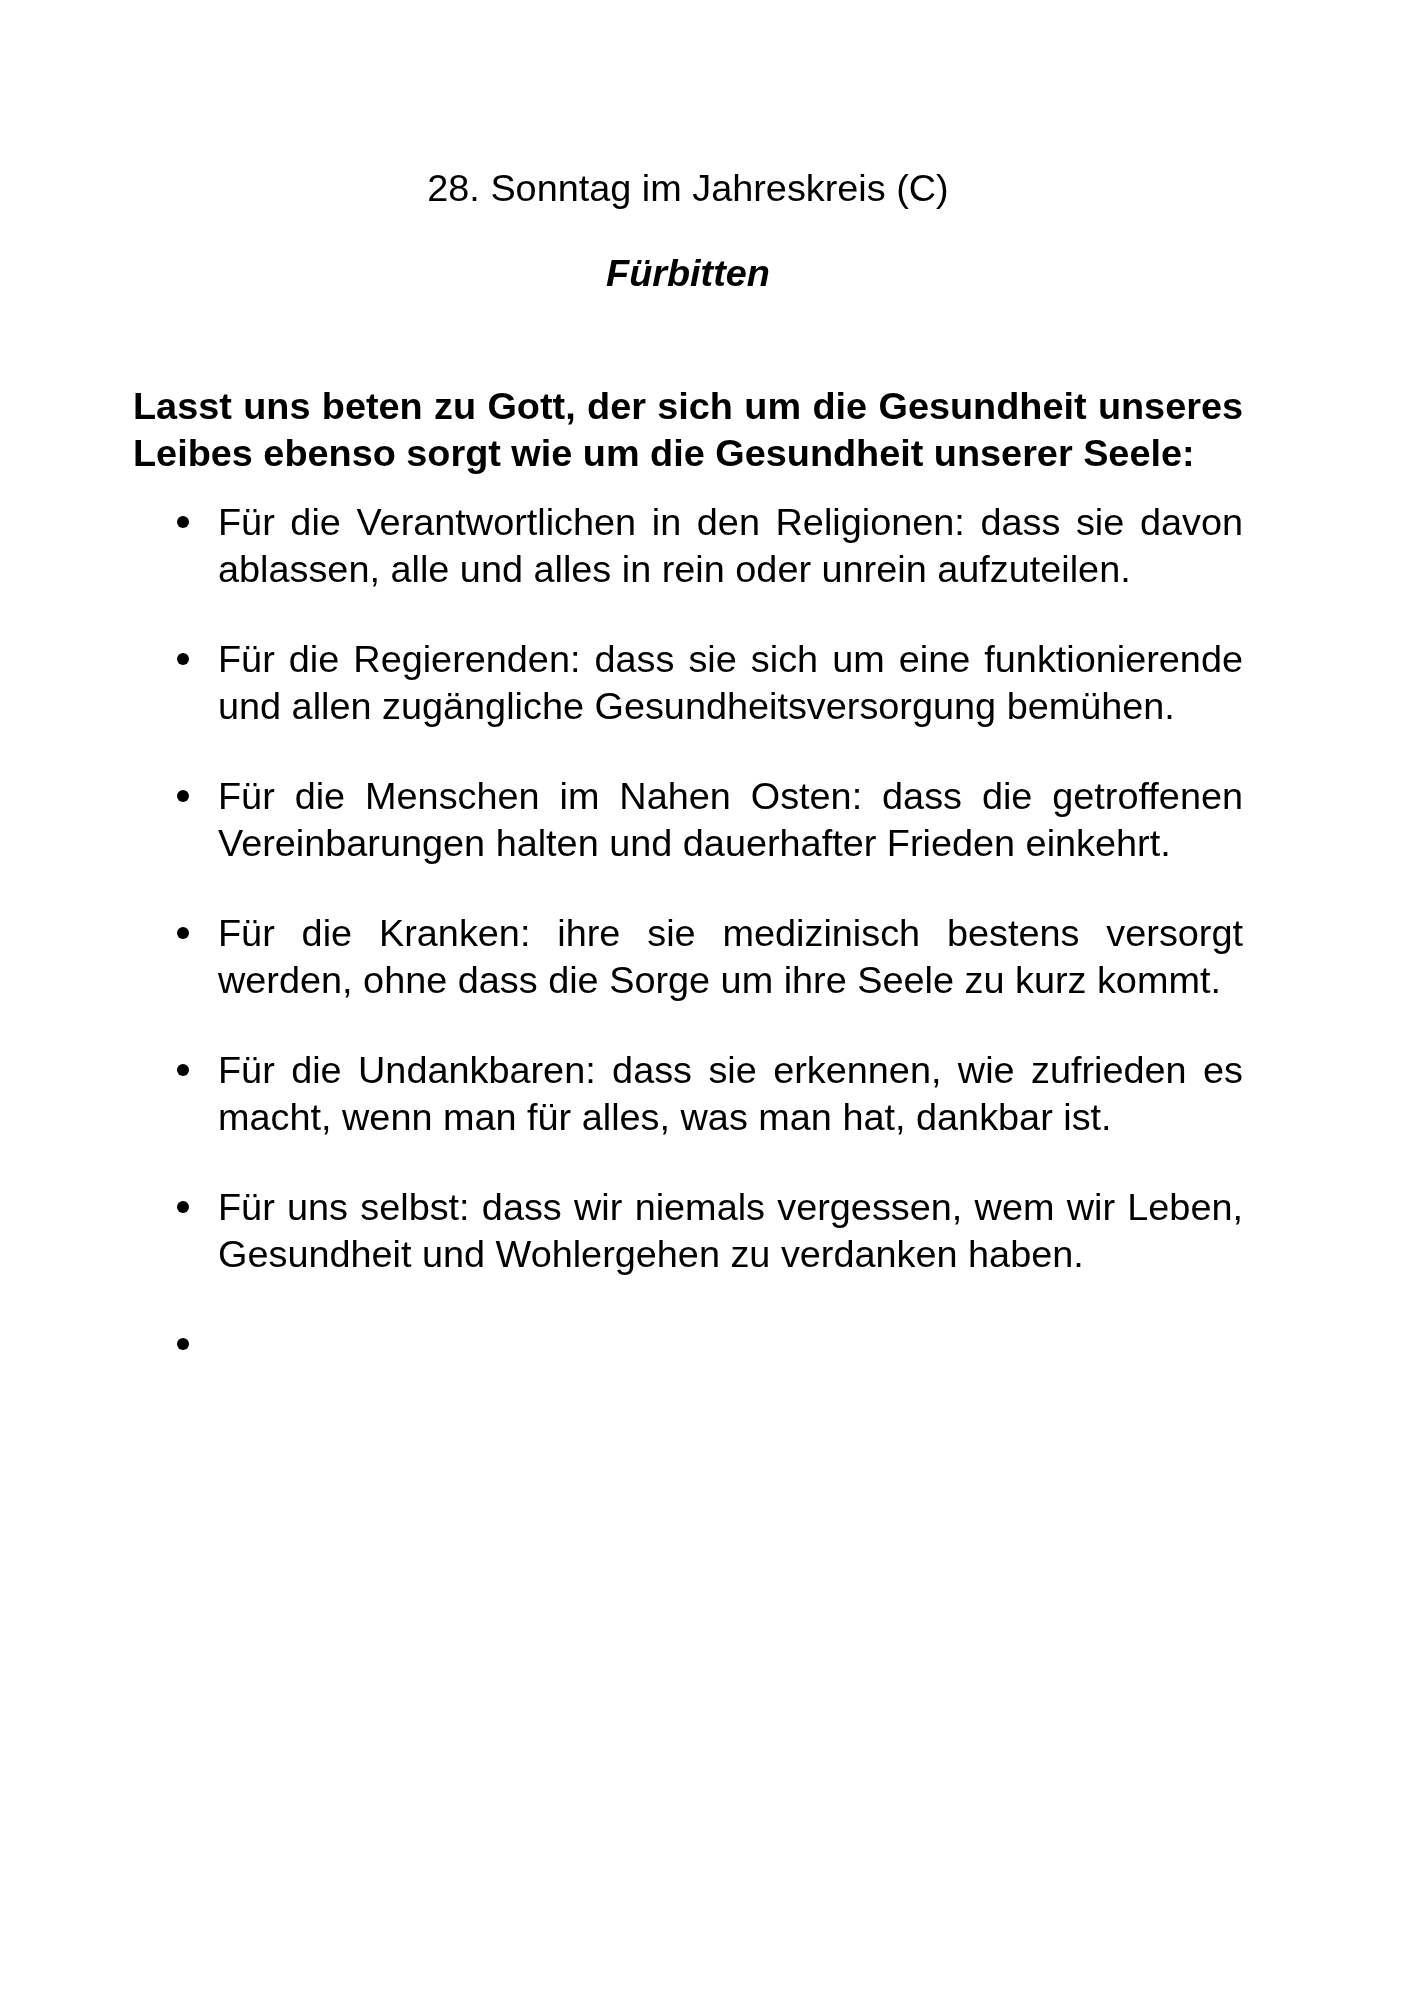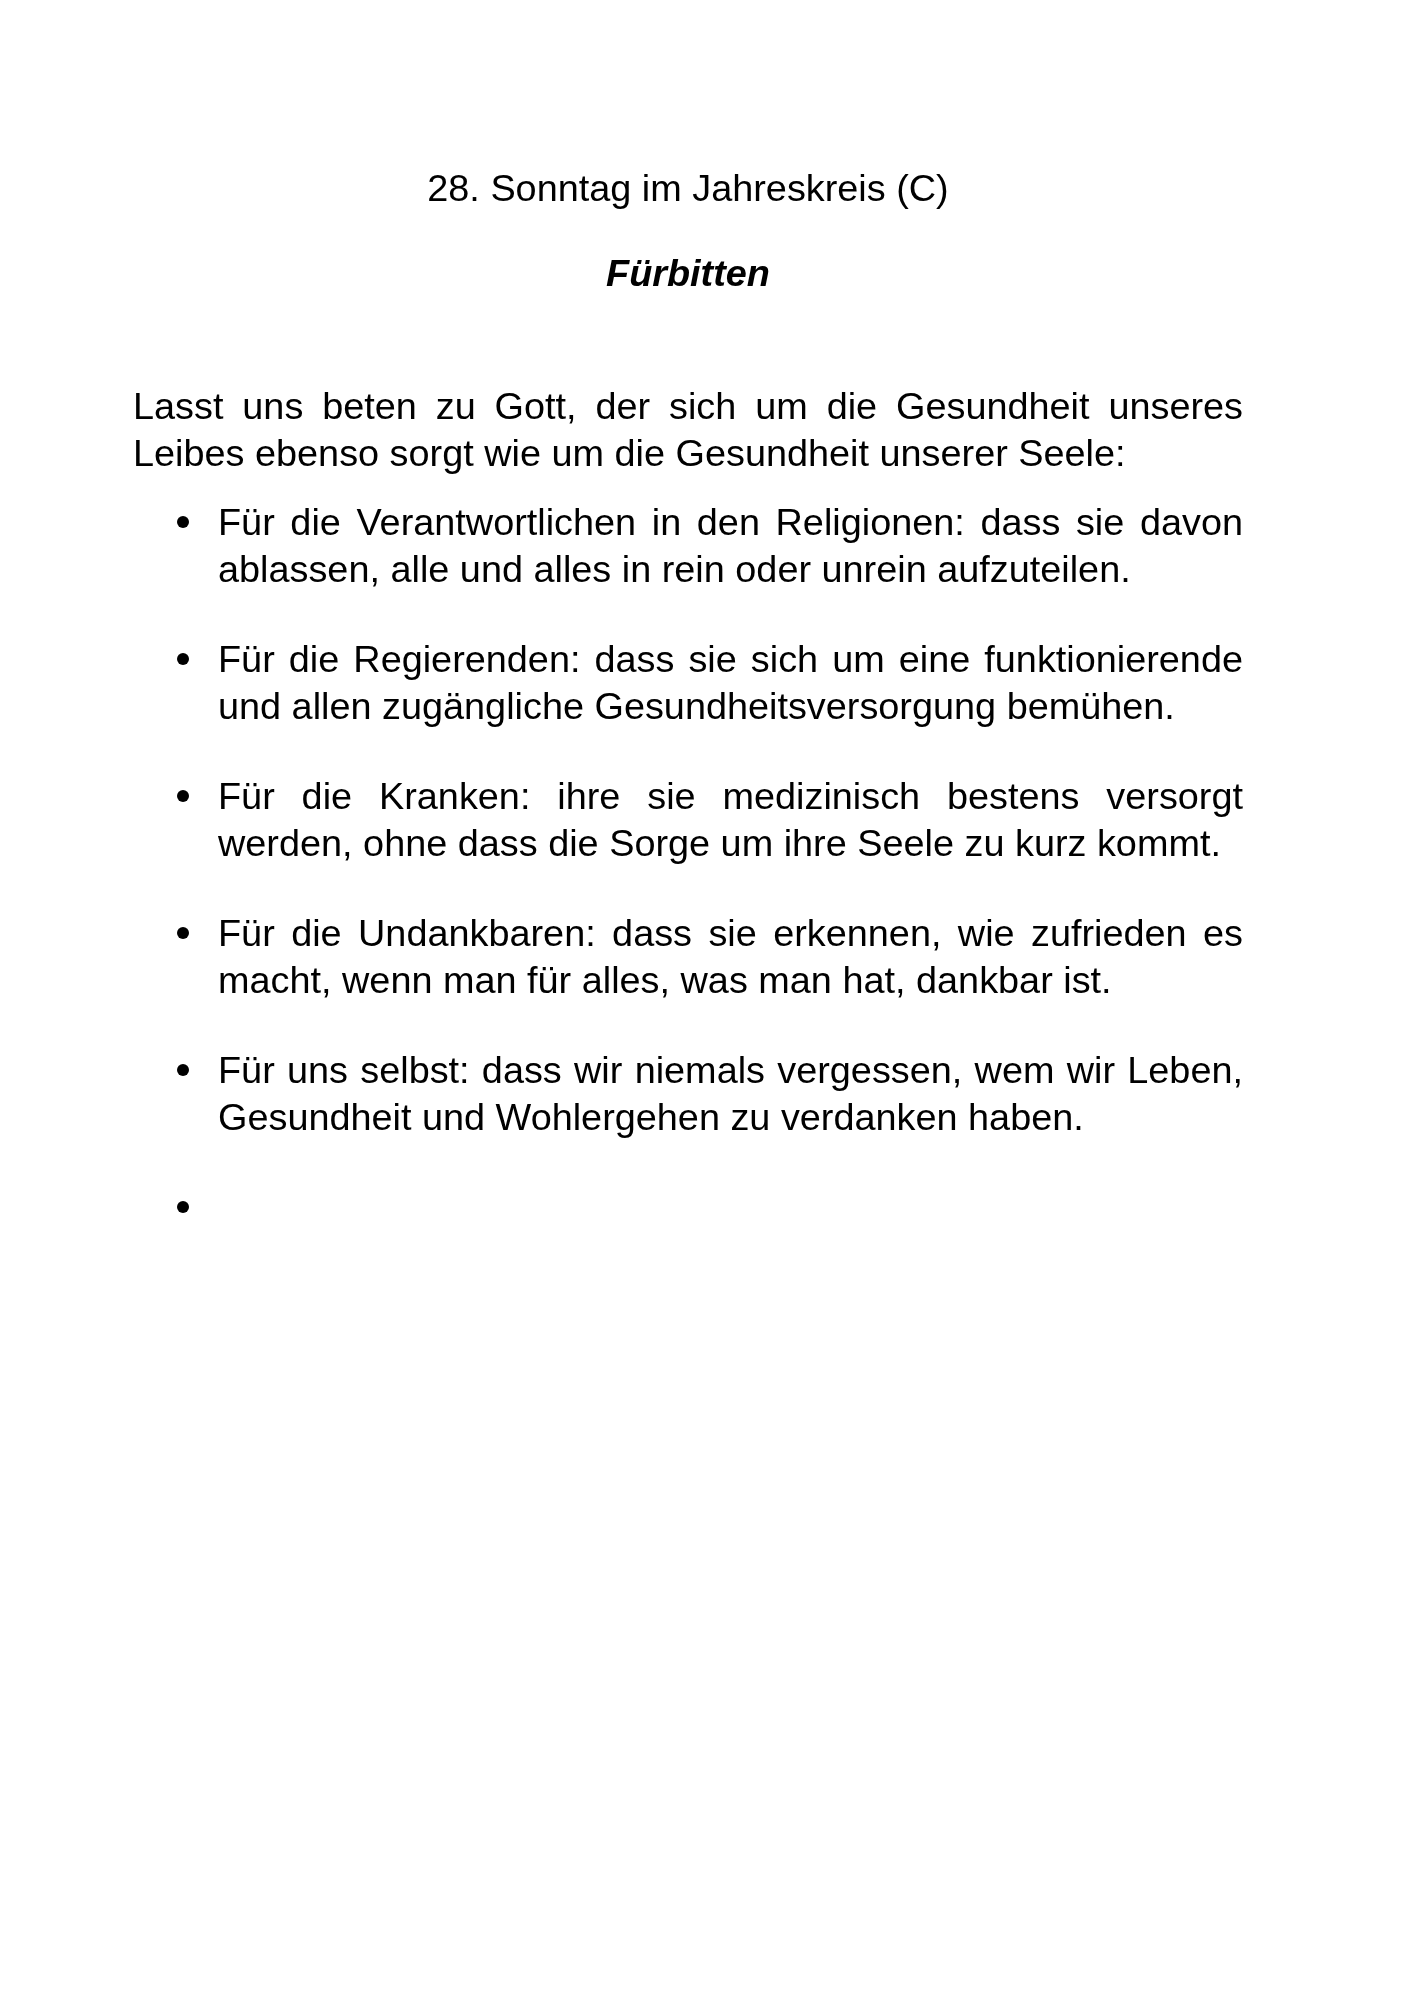--- a/index.html
+++ b/index.html
@@ -33,20 +33,21 @@
   .doc-subtitle {
     margin: 38px 0 0 0;
     font-size: inherit;
     font-weight: 700;
     text-align: center;
     font-style: italic;
   }
   .intro {
     margin: 86px 0 0 0;
     text-align: justify;
+    font-weight: bold;
   }
   .petitions {
     list-style: none;
     margin: 22px 0 0 0;
     padding: 0;
   }
   .petitions li {
     position: relative;
     padding-left: 85px;
     margin: 0 0 43px 0;
@@ -73,19 +74,20 @@
 <body>
 
 <div class="page">
   <div class="content">
     <h1 class="doc-title">28. Sonntag im Jahreskreis (C)</h1>
     <h2 class="doc-subtitle">Fürbitten</h2>
     <p class="intro">Lasst uns beten zu Gott, der sich um die Gesundheit unseres Leibes ebenso sorgt wie um die Gesundheit unserer Seele:</p>
     <ul class="petitions">
         <li><span class="bullet"></span><span>Für die Verantwortlichen in den Religionen: dass sie davon ablassen, alle und alles in rein oder unrein aufzuteilen.</span></li>
         <li><span class="bullet"></span><span>Für die Regierenden: dass sie sich um eine funktionierende und allen zugängliche Gesundheitsversorgung bemühen.</span></li>
+        <li><span class="bullet"></span><span>Für die Menschen im Nahen Osten: dass die getroffenen Vereinbarungen halten und dauerhafter Frieden einkehrt.</span></li>
         <li><span class="bullet"></span><span>Für die Kranken: ihre sie medizinisch bestens versorgt werden, ohne dass die Sorge um ihre Seele zu kurz kommt.</span></li>
         <li><span class="bullet"></span><span>Für die Undankbaren: dass sie erkennen, wie zufrieden es macht, wenn man für alles, was man hat, dankbar ist.</span></li>
         <li><span class="bullet"></span><span>Für uns selbst: dass wir niemals vergessen, wem wir Leben, Gesundheit und Wohlergehen zu verdanken haben.</span></li>
         <li><span class="bullet"></span></li>
       </ul>
   </div>
 </div>
 
 </body></html>

